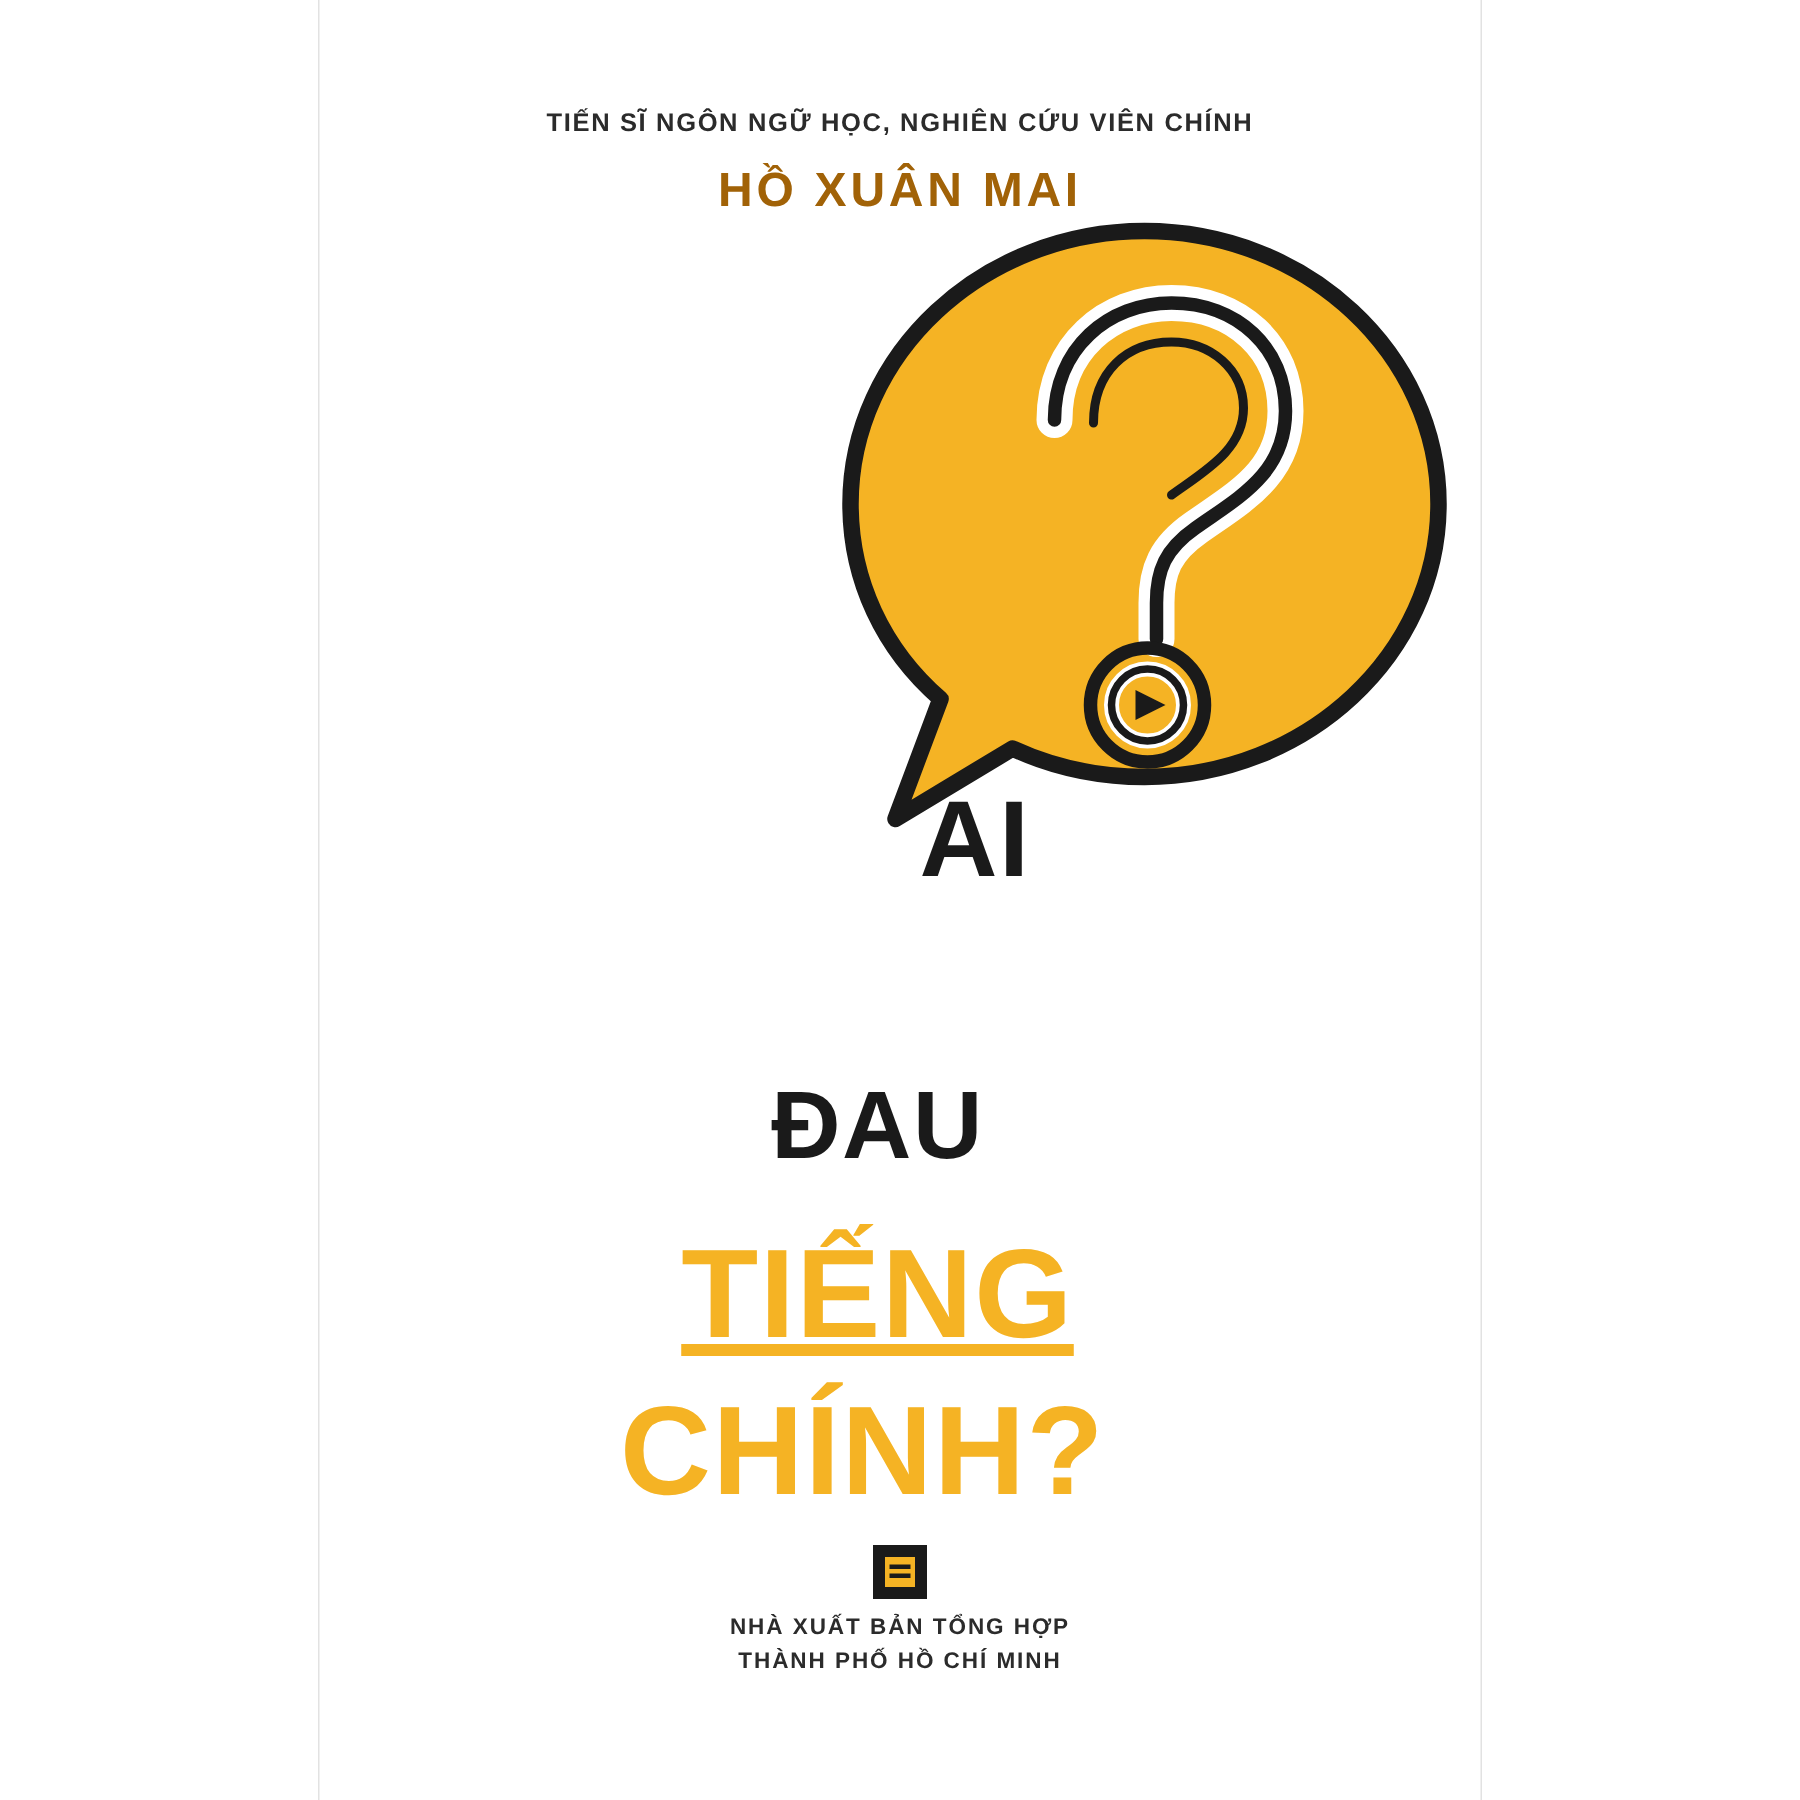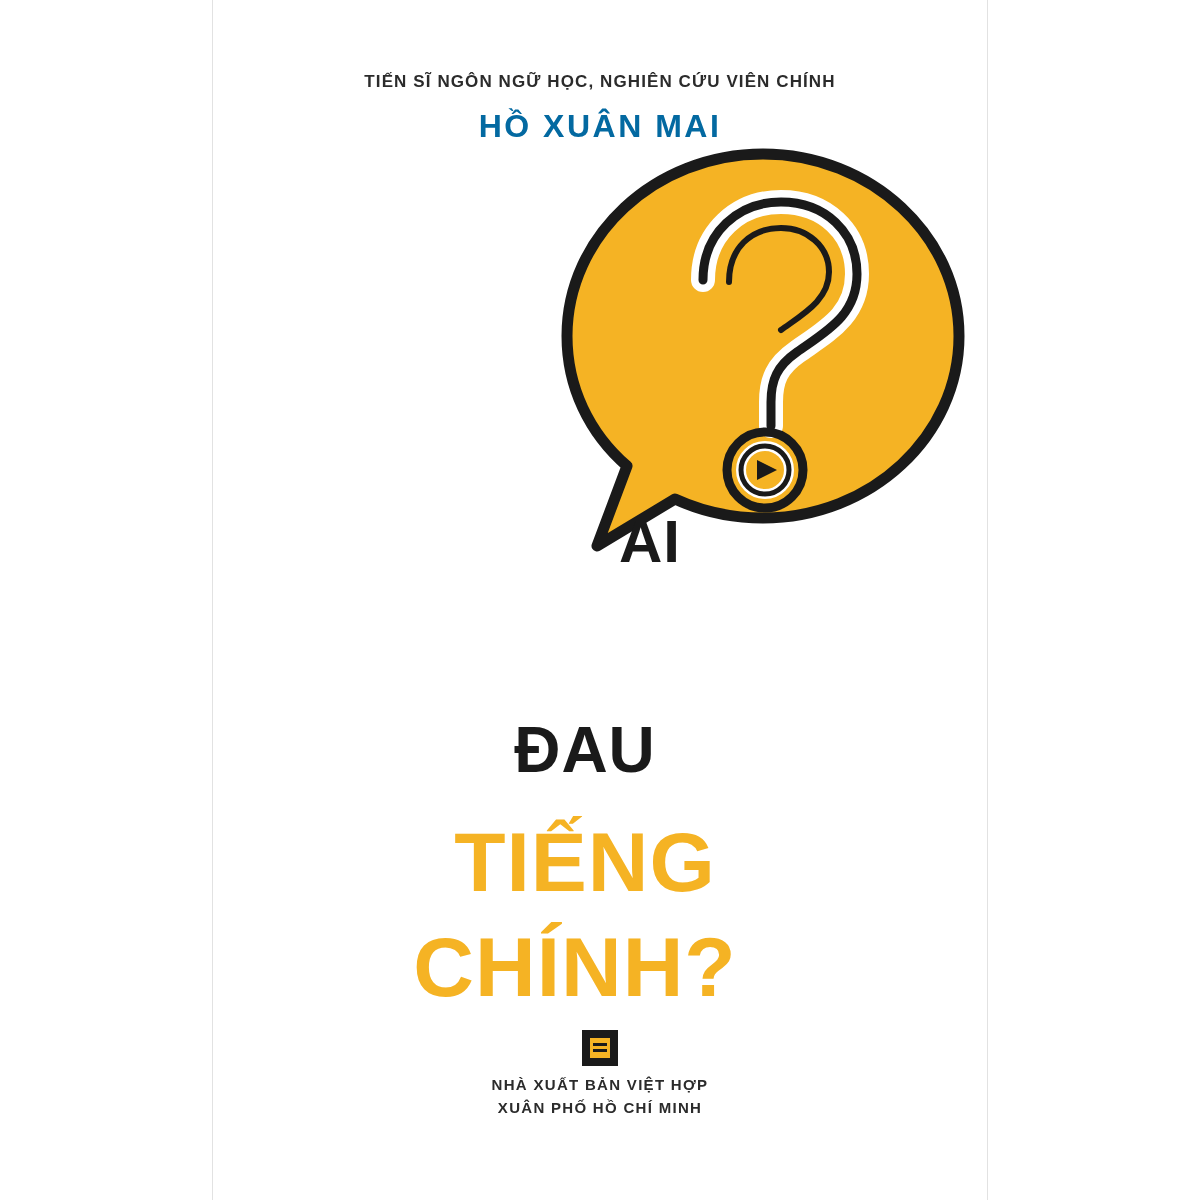--- a/index.html
+++ b/index.html
@@ -49,21 +49,21 @@
   }
   .author-name {
     position: absolute;
     left: 0;
     top: 108px;
     width: 100%;
     text-align: center;
     font-size: 32px;
     font-weight: 700;
     letter-spacing: 2.5px;
-    color: #0369a1;
+    color: #a16207;
     white-space: nowrap;
   }
 
   
   .bubble-wrap {
     position: absolute;
     left: 340px;
     top: 140px;
     width: 420px;
     height: 420px;
@@ -79,42 +79,43 @@
     position: absolute;
     left: 0;
     width: 100%;
     text-align: center;
     font-weight: 800;
     letter-spacing: 1px;
     line-height: 1;
     white-space: nowrap;
   }
   .title-1 {
-    top: 512px;
-    font-size: 60px;
+    top: 524px;
+    font-size: 72px;
     color: #1a1a1a;
     transform: translateX(50px);
   }
   .title-2 {
     top: 610px;
     font-size: 84px;
     color: #1a1a1a;
     transform: translateX(-15px);
   }
   .title-3 {
     top: 718px;
     font-size: 64px;
     color: #1a1a1a;
     transform: translateX(-15px);
   }
   .title-4 {
     top: 820px;
     font-size: 84px;
     color: #f5b324;
     transform: translateX(-15px);
+    text-decoration: underline;
   }
   .title-5 {
     top: 925px;
     font-size: 84px;
     color: #f5b324;
     transform: translateX(-25px);
   }
 
   
   .publisher {
@@ -206,18 +207,18 @@
 
     <div class="title title-1">AI</div>
     <div class="title title-3">ĐAU</div>
     <div class="title title-4">TIẾNG</div>
     <div class="title title-5">CHÍNH?</div>
 
     <div class="publisher">
       <div class="pub-logo">
         <div class="pub-logo-inner"></div>
       </div>
-      <div class="pub-line">NHÀ XUẤT BẢN VIỆT HỢP</div>
-      <div class="pub-line">XUÂN PHỐ HỒ CHÍ MINH</div>
+      <div class="pub-line">NHÀ XUẤT BẢN TỔNG HỢP</div>
+      <div class="pub-line">THÀNH PHỐ HỒ CHÍ MINH</div>
     </div>
 
   </div>
 </div>
 
 </body></html>

